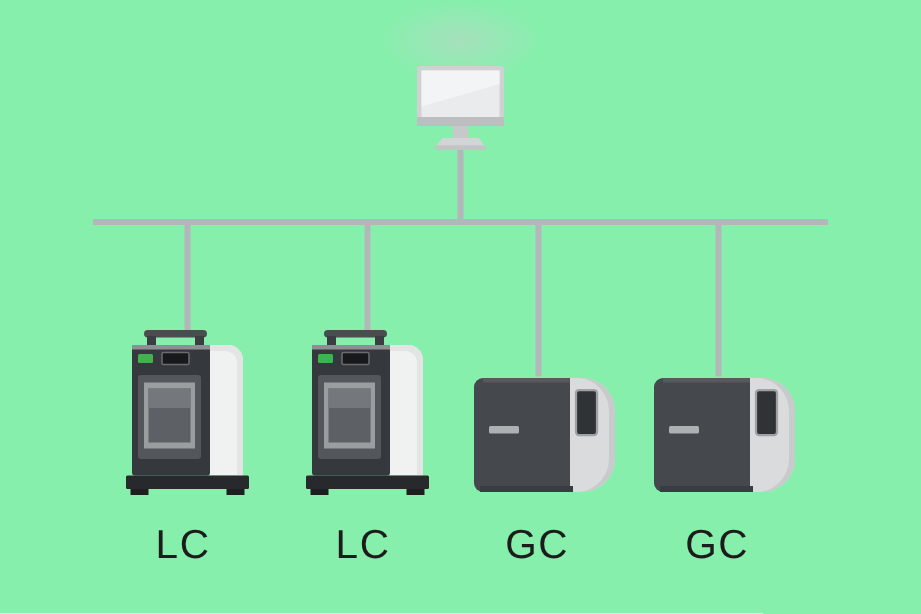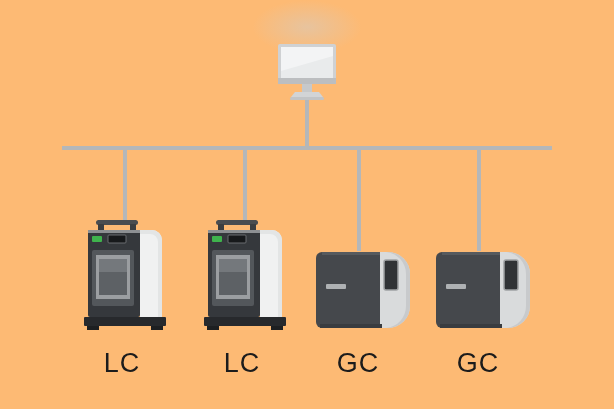--- a/index.html
+++ b/index.html
@@ -5,21 +5,21 @@
   html, body {
     margin: 0;
     padding: 0;
     background: #ffffff;
     font-family: "Liberation Sans", sans-serif;
   }
   .canvas {
     position: relative;
     width: 614px;
     height: 409px;
-    background: #fdba74;
+    background: #86efac;
     overflow: hidden;
   }
   .glow {
     position: absolute;
     left: 252px;
     top: 0px;
     width: 110px;
     height: 54px;
     background: radial-gradient(ellipse at center, rgba(205,207,209,0.45) 0%, rgba(255,255,255,0) 70%);
   }

